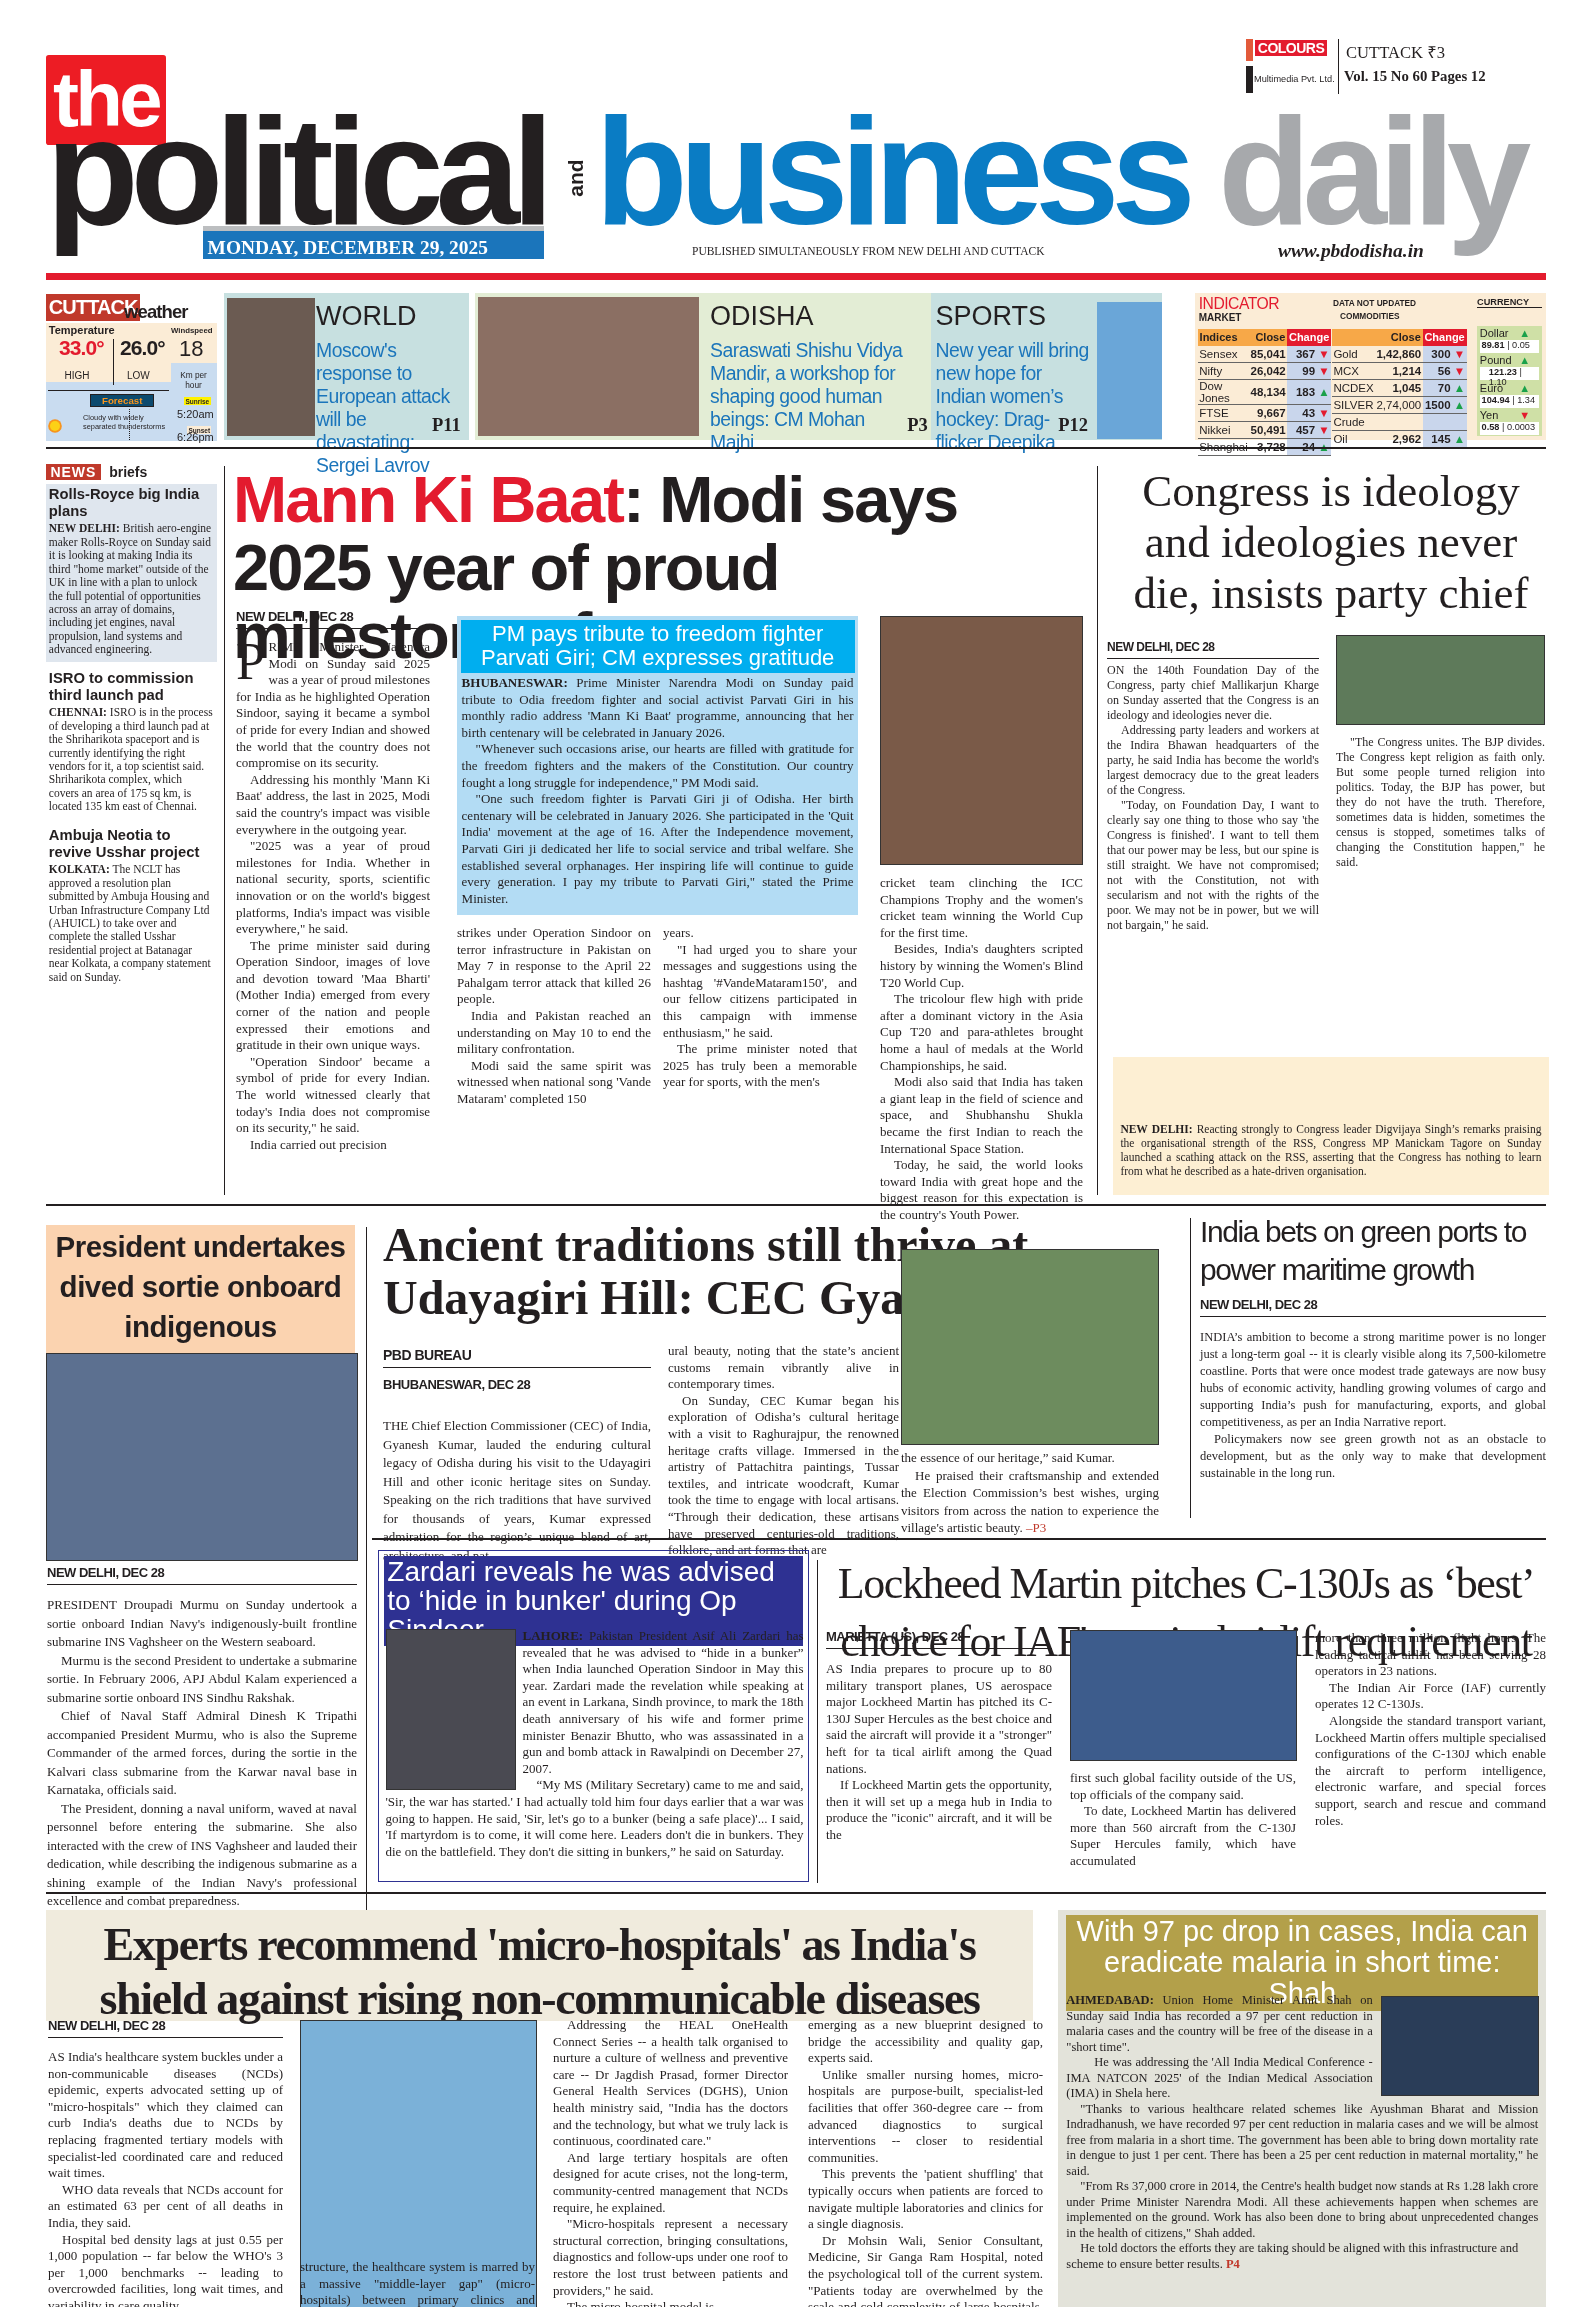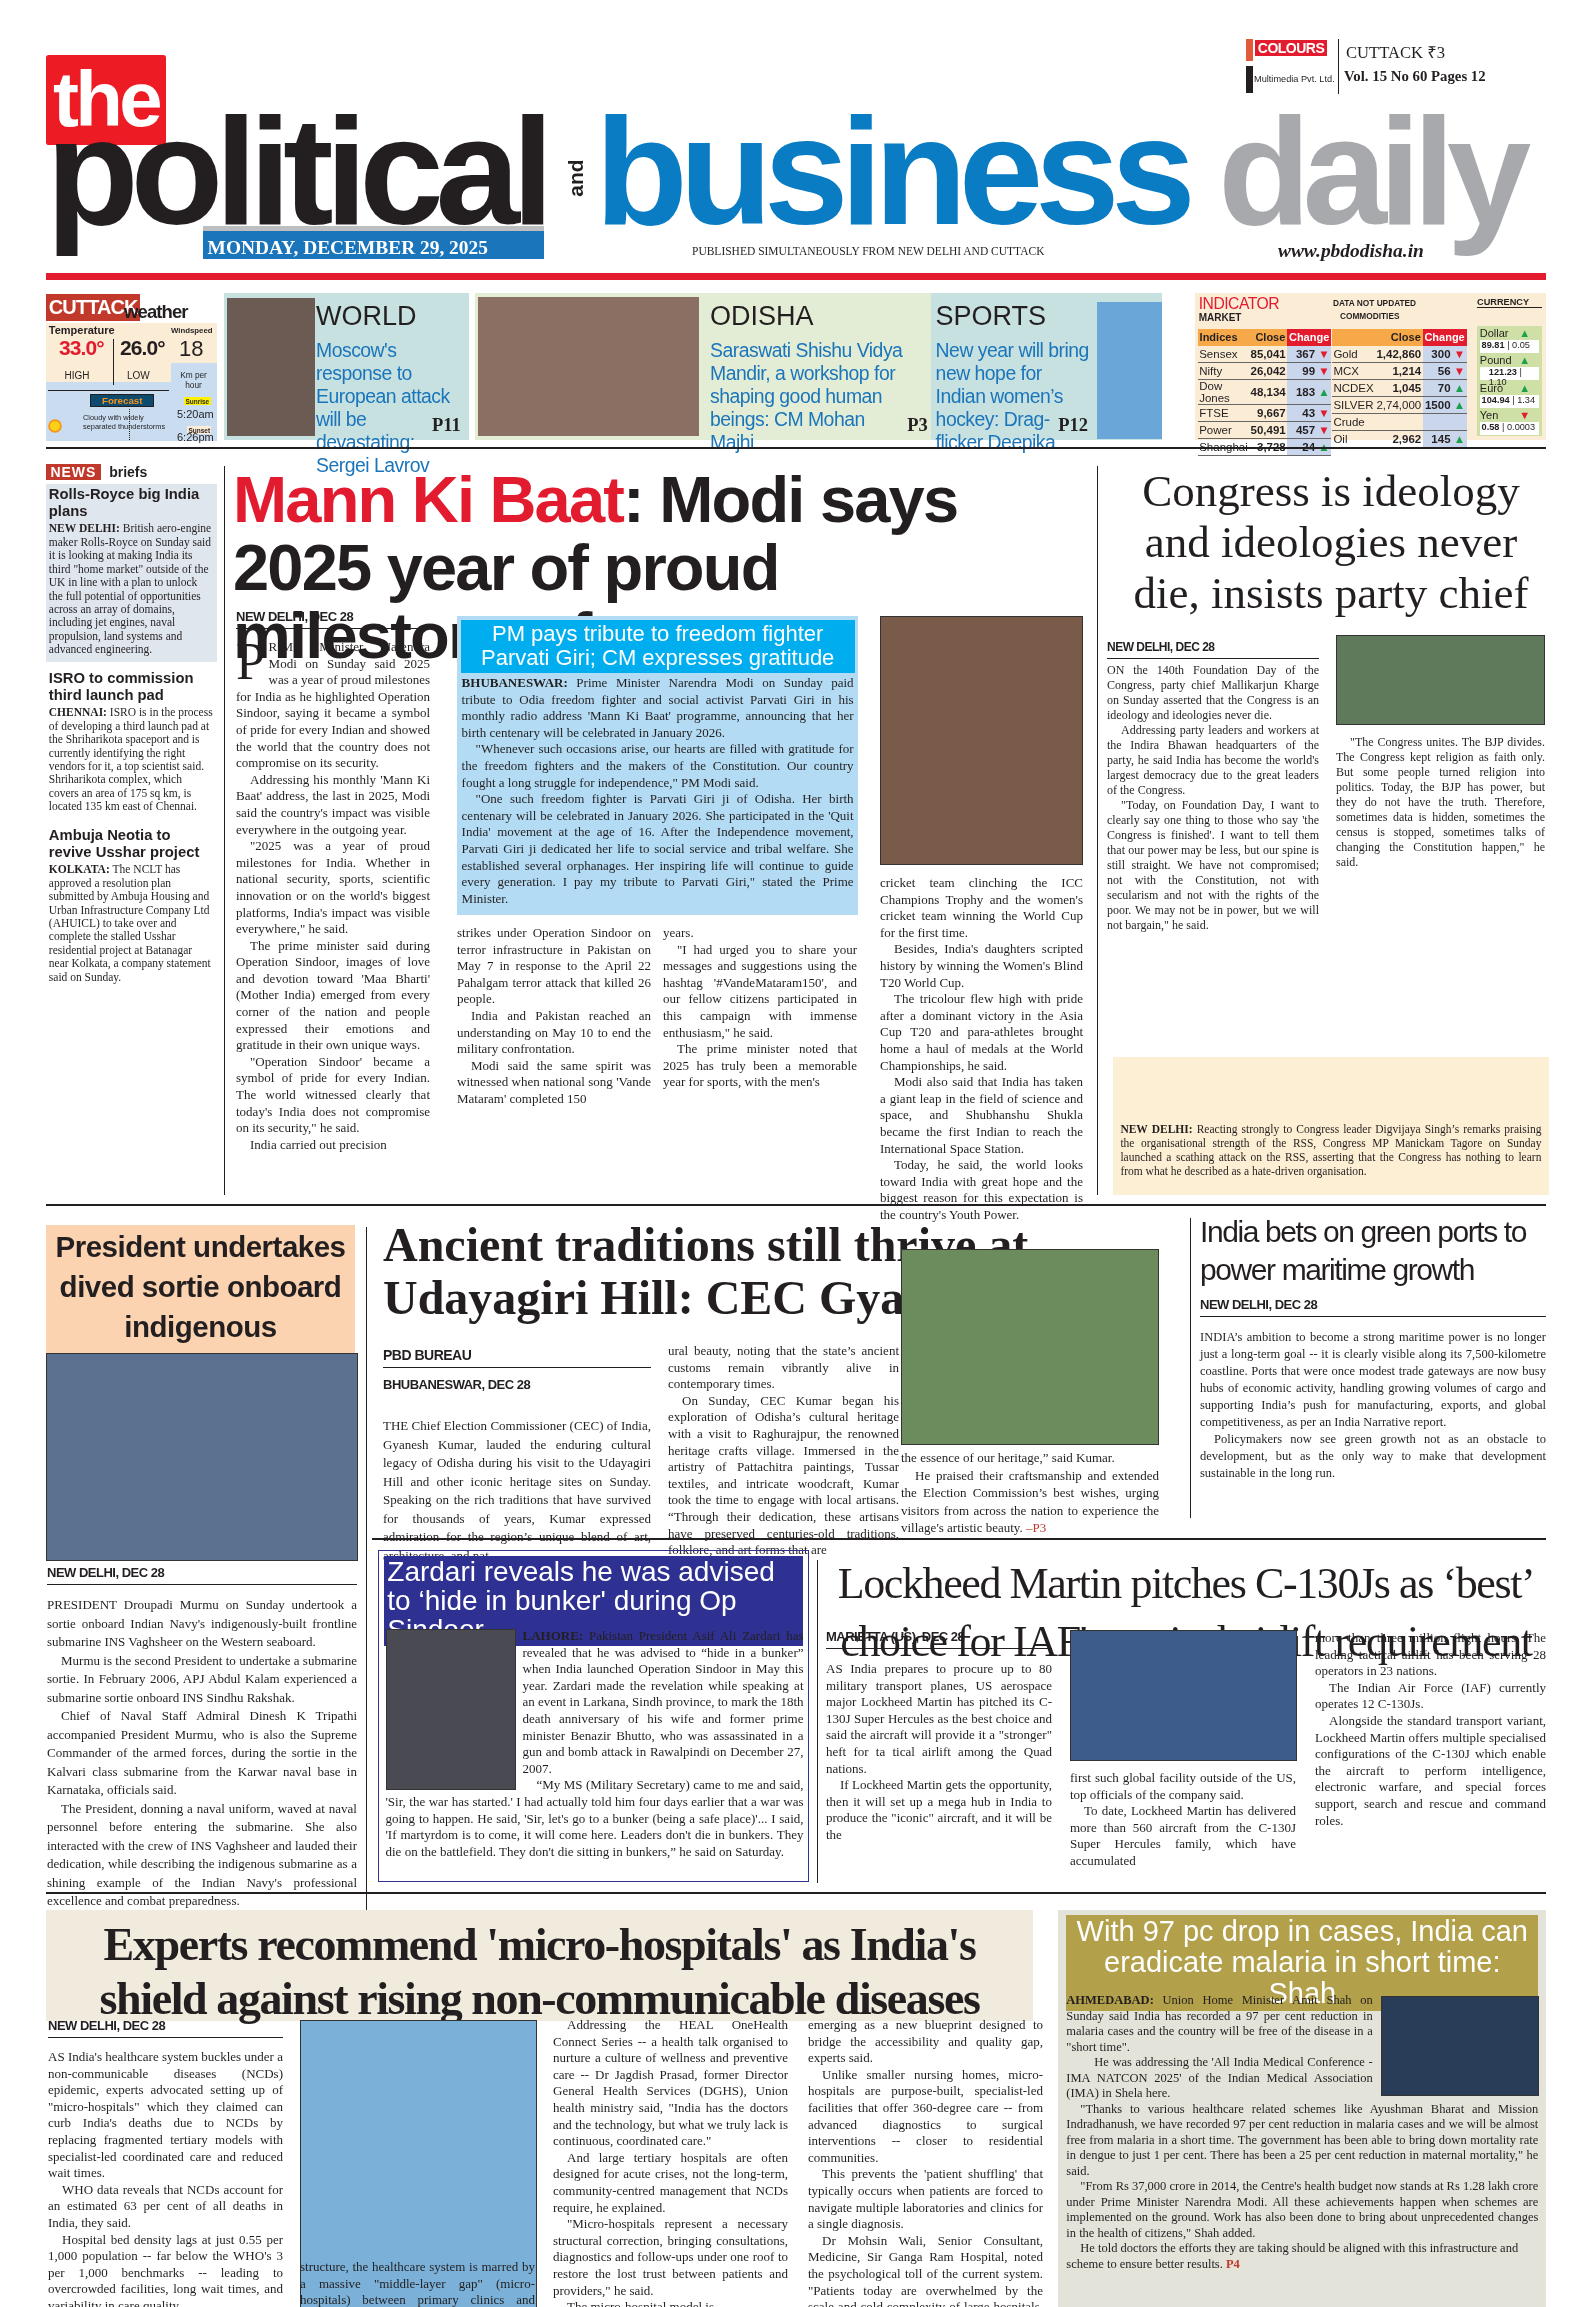--- a/index.html
+++ b/index.html
@@ -128,21 +128,21 @@
           <td>Dow Jones</td>
           <td style="text-align:right;font-weight:bold">48,134</td>
           <td style="background:#c9d6ec;text-align:right;font-weight:bold;white-space:nowrap"><span>183 </span><span class="up">▲</span></td>
         </tr>
         <tr>
           <td>FTSE</td>
           <td style="text-align:right;font-weight:bold">9,667</td>
           <td style="background:#c9d6ec;text-align:right;font-weight:bold;white-space:nowrap"><span>43 </span><span class="down">▼</span></td>
         </tr>
         <tr>
-          <td>Power</td>
+          <td>Nikkei</td>
           <td style="text-align:right;font-weight:bold">50,491</td>
           <td style="background:#c9d6ec;text-align:right;font-weight:bold;white-space:nowrap"><span>457 </span><span class="down">▼</span></td>
         </tr>
         <tr>
           <td>Shanghai</td>
           <td style="text-align:right;font-weight:bold">3,728</td>
           <td style="background:#c9d6ec;text-align:right;font-weight:bold;white-space:nowrap"><span>24 </span><span class="up">▲</span></td>
         </tr>
       </tbody>
   </table>

